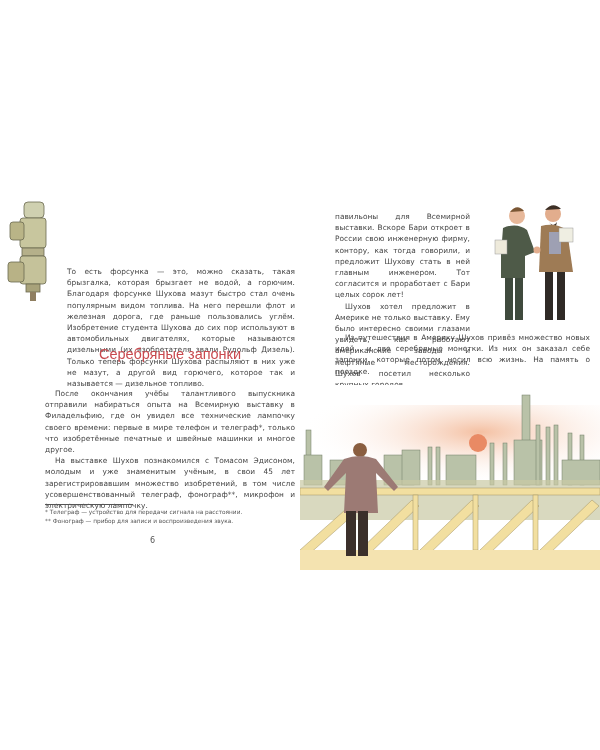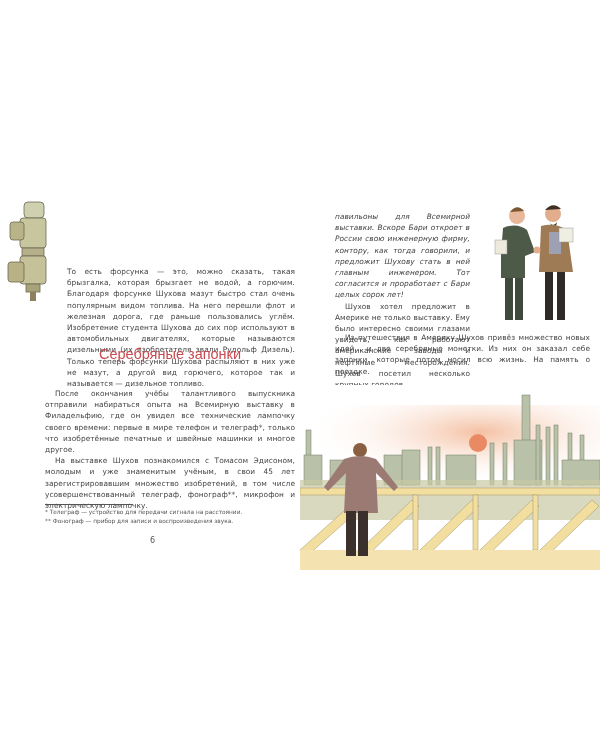--- a/index.html
+++ b/index.html
@@ -3,21 +3,21 @@
 <meta charset="utf-8">
 <style>
   html, body { margin:0; padding:0; background:#ffffff; }
   body { width:600px; height:750px; position:relative; overflow:hidden;
          font-family:"DejaVu Sans", sans-serif; color:#3a3a3a; }
   .page { position:absolute; top:0; width:300px; height:750px; }
   .left { left:0; }
   .right { left:300px; }
   .txt { position:absolute; font-size:7.4px; line-height:11.2px; text-align:justify; color:#444; letter-spacing:0.05px; }
   .txt p { margin:0; text-indent:10px; }
-  .txt p.noindent { text-indent:0;font-style:italic; }
+  .txt p.noindent { text-indent:0; }
   .heading { position:absolute; left:45px; top:345px; width:250px; text-align:center;
              font-family:Liberation Sans, sans-serif; color:#c94a4f; font-size:14.5px; line-height:19px; }
   .heading div { white-space:nowrap; }
   .fn-rule { position:absolute; left:45px; top:504px; width:88px; height:1px; background:#555; }
   .footnotes { position:absolute; left:45px; top:508px; width:250px; font-size:5.8px; line-height:8.6px; color:#555; }
   .pagenum { position:absolute; left:150px; top:536px; font-size:8px; color:#555; }
   .ill { position:absolute; }
 </style>
 </head>
 <body>

